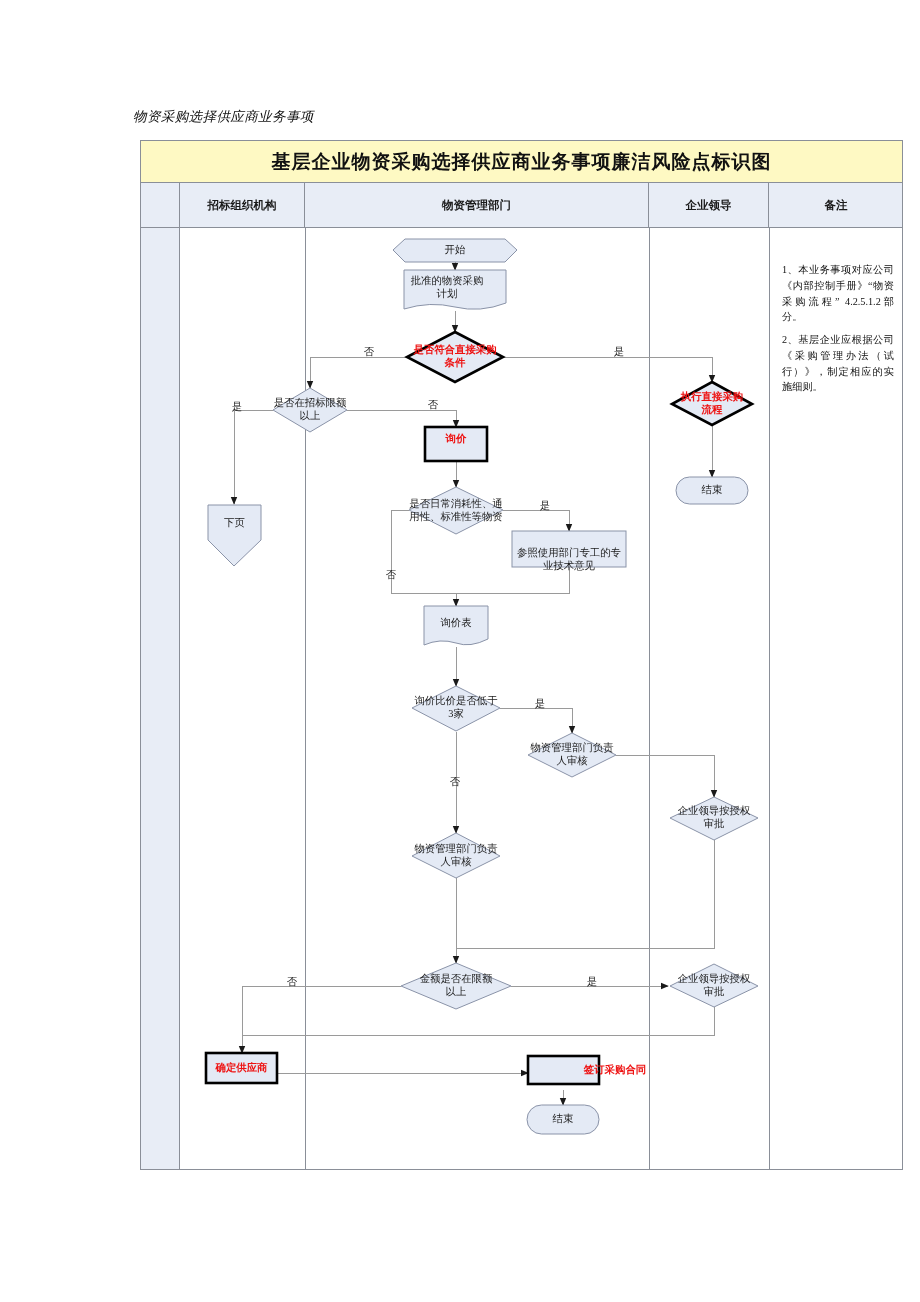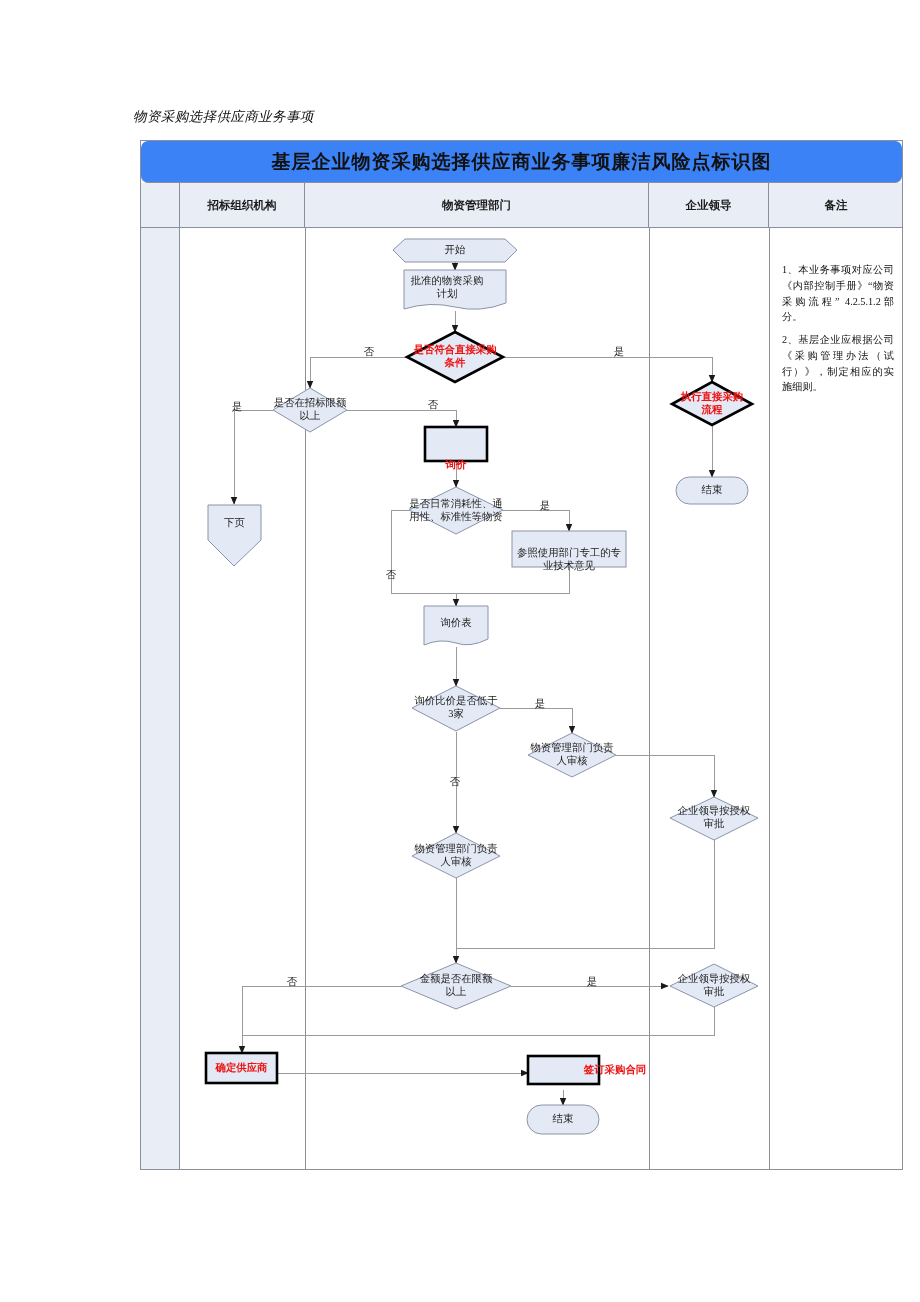--- a/index.html
+++ b/index.html
@@ -18,23 +18,23 @@
 
   
   .tbl{
     position:absolute;left:140px;top:140px;
     width:763px;height:1030px;
     border:1px solid #8a8f98;
     box-sizing:border-box;
   }
   .title-row{
     position:absolute;left:0;top:0;width:100%;height:42px;
-    background:#3b82f6;border-bottom:1px solid #8a8f98;
-    box-sizing:border-box;
-    display:flex;align-items:center;justify-content:center;border-radius:7px;
+    background:#fef9c3;border-bottom:1px solid #8a8f98;
+    box-sizing:border-box;
+    display:flex;align-items:center;justify-content:center;
   }
   .title-row .t{
     font-size:19px;font-weight:bold;letter-spacing:1px;color:#111;
     font-family:"Liberation Sans","DejaVu Sans",sans-serif;
   }
   .hdr-row{
     position:absolute;left:0;top:42px;width:100%;height:45px;
     background:#e8edf6;border-bottom:1px solid #8a8f98;
     box-sizing:border-box;
   }
@@ -207,21 +207,21 @@
     </div>
   <div class="node" style="left:404px;top:272px;width:86px;height:32px;">
       <span>批准的物资采购计划</span>
     </div>
   <div class="node red" style="left:409px;top:336px;width:92px;height:42px;">
       <span>是否符合直接采购条件</span>
     </div>
   <div class="node" style="left:269px;top:390px;width:82px;height:40px;">
       <span>是否在招标限额以上</span>
     </div>
-  <div class="node red" style="left:425px;top:448px;width:62px;height:34px;">
+  <div class="node red" style="left:425px;top:422px;width:62px;height:34px;">
       <span>询价</span>
     </div>
   <div class="node" style="left:404px;top:489px;width:104px;height:44px;">
       <span>是否日常消耗性、通用性、标准性等物资</span>
     </div>
   <div class="node" style="left:512px;top:542px;width:114px;height:36px;">
       <span>参照使用部门专工的专业技术意见</span>
     </div>
   <div class="node" style="left:424px;top:608px;width:64px;height:30px;">
       <span>询价表</span>

